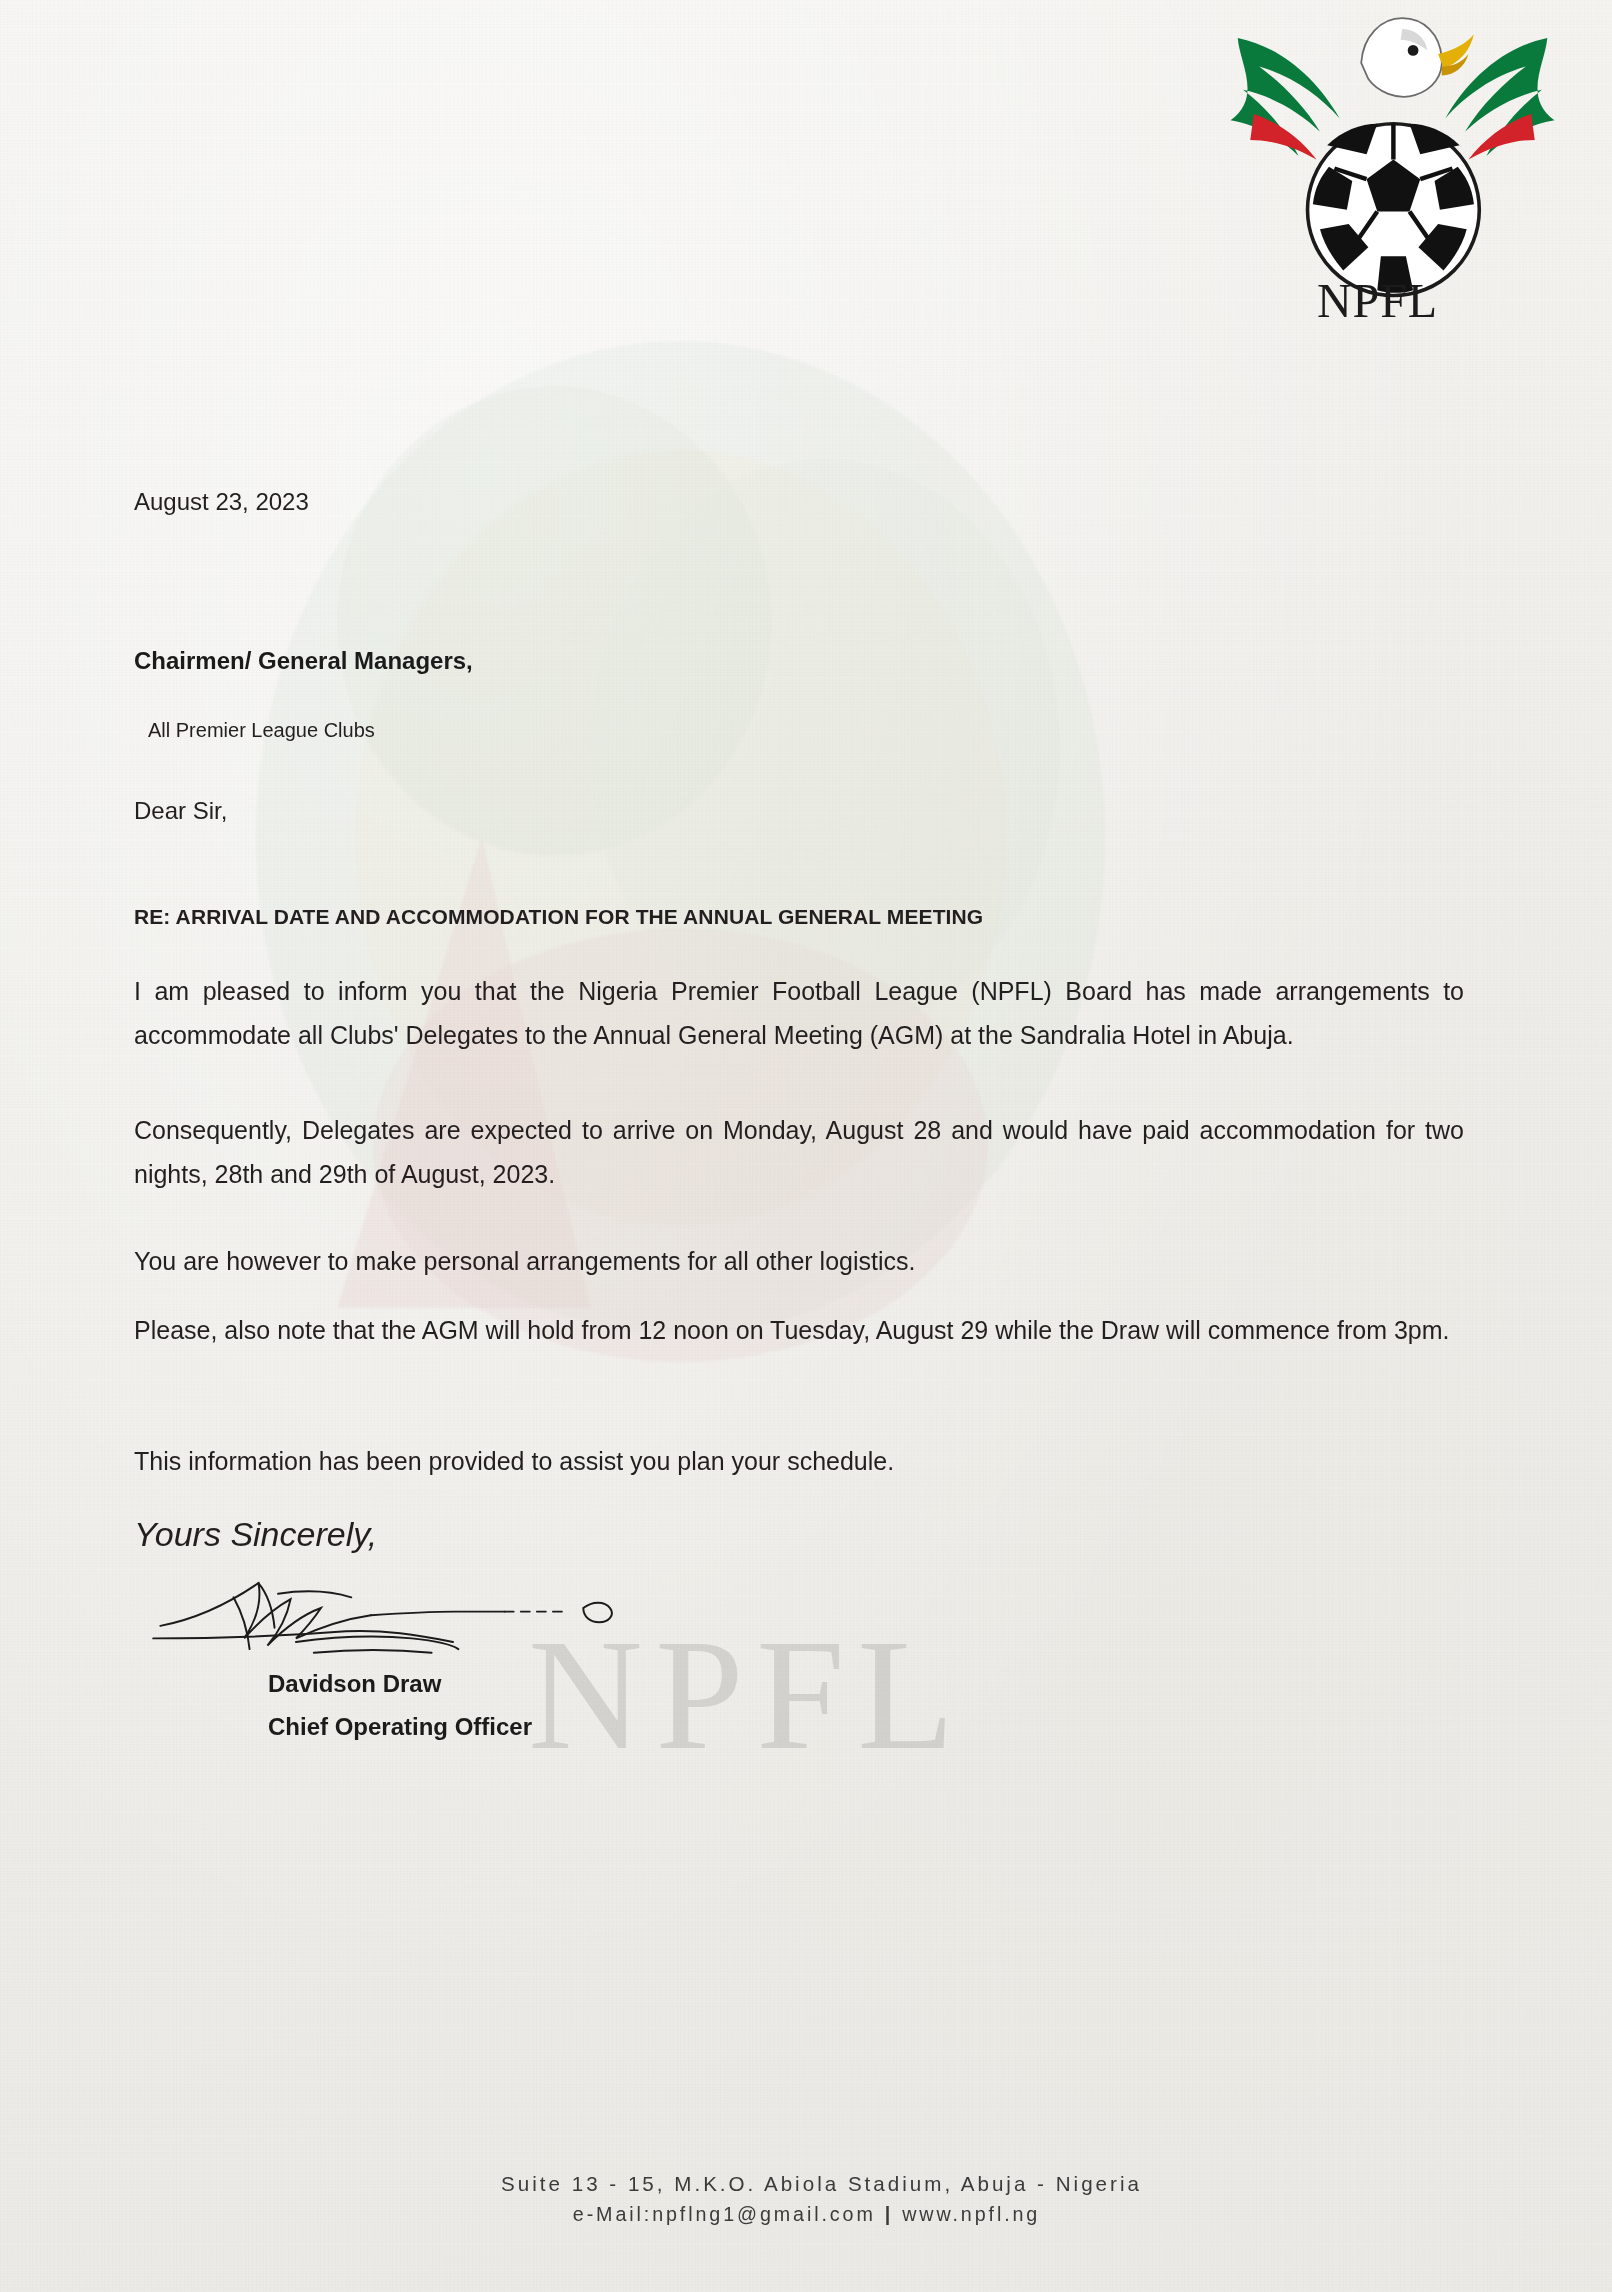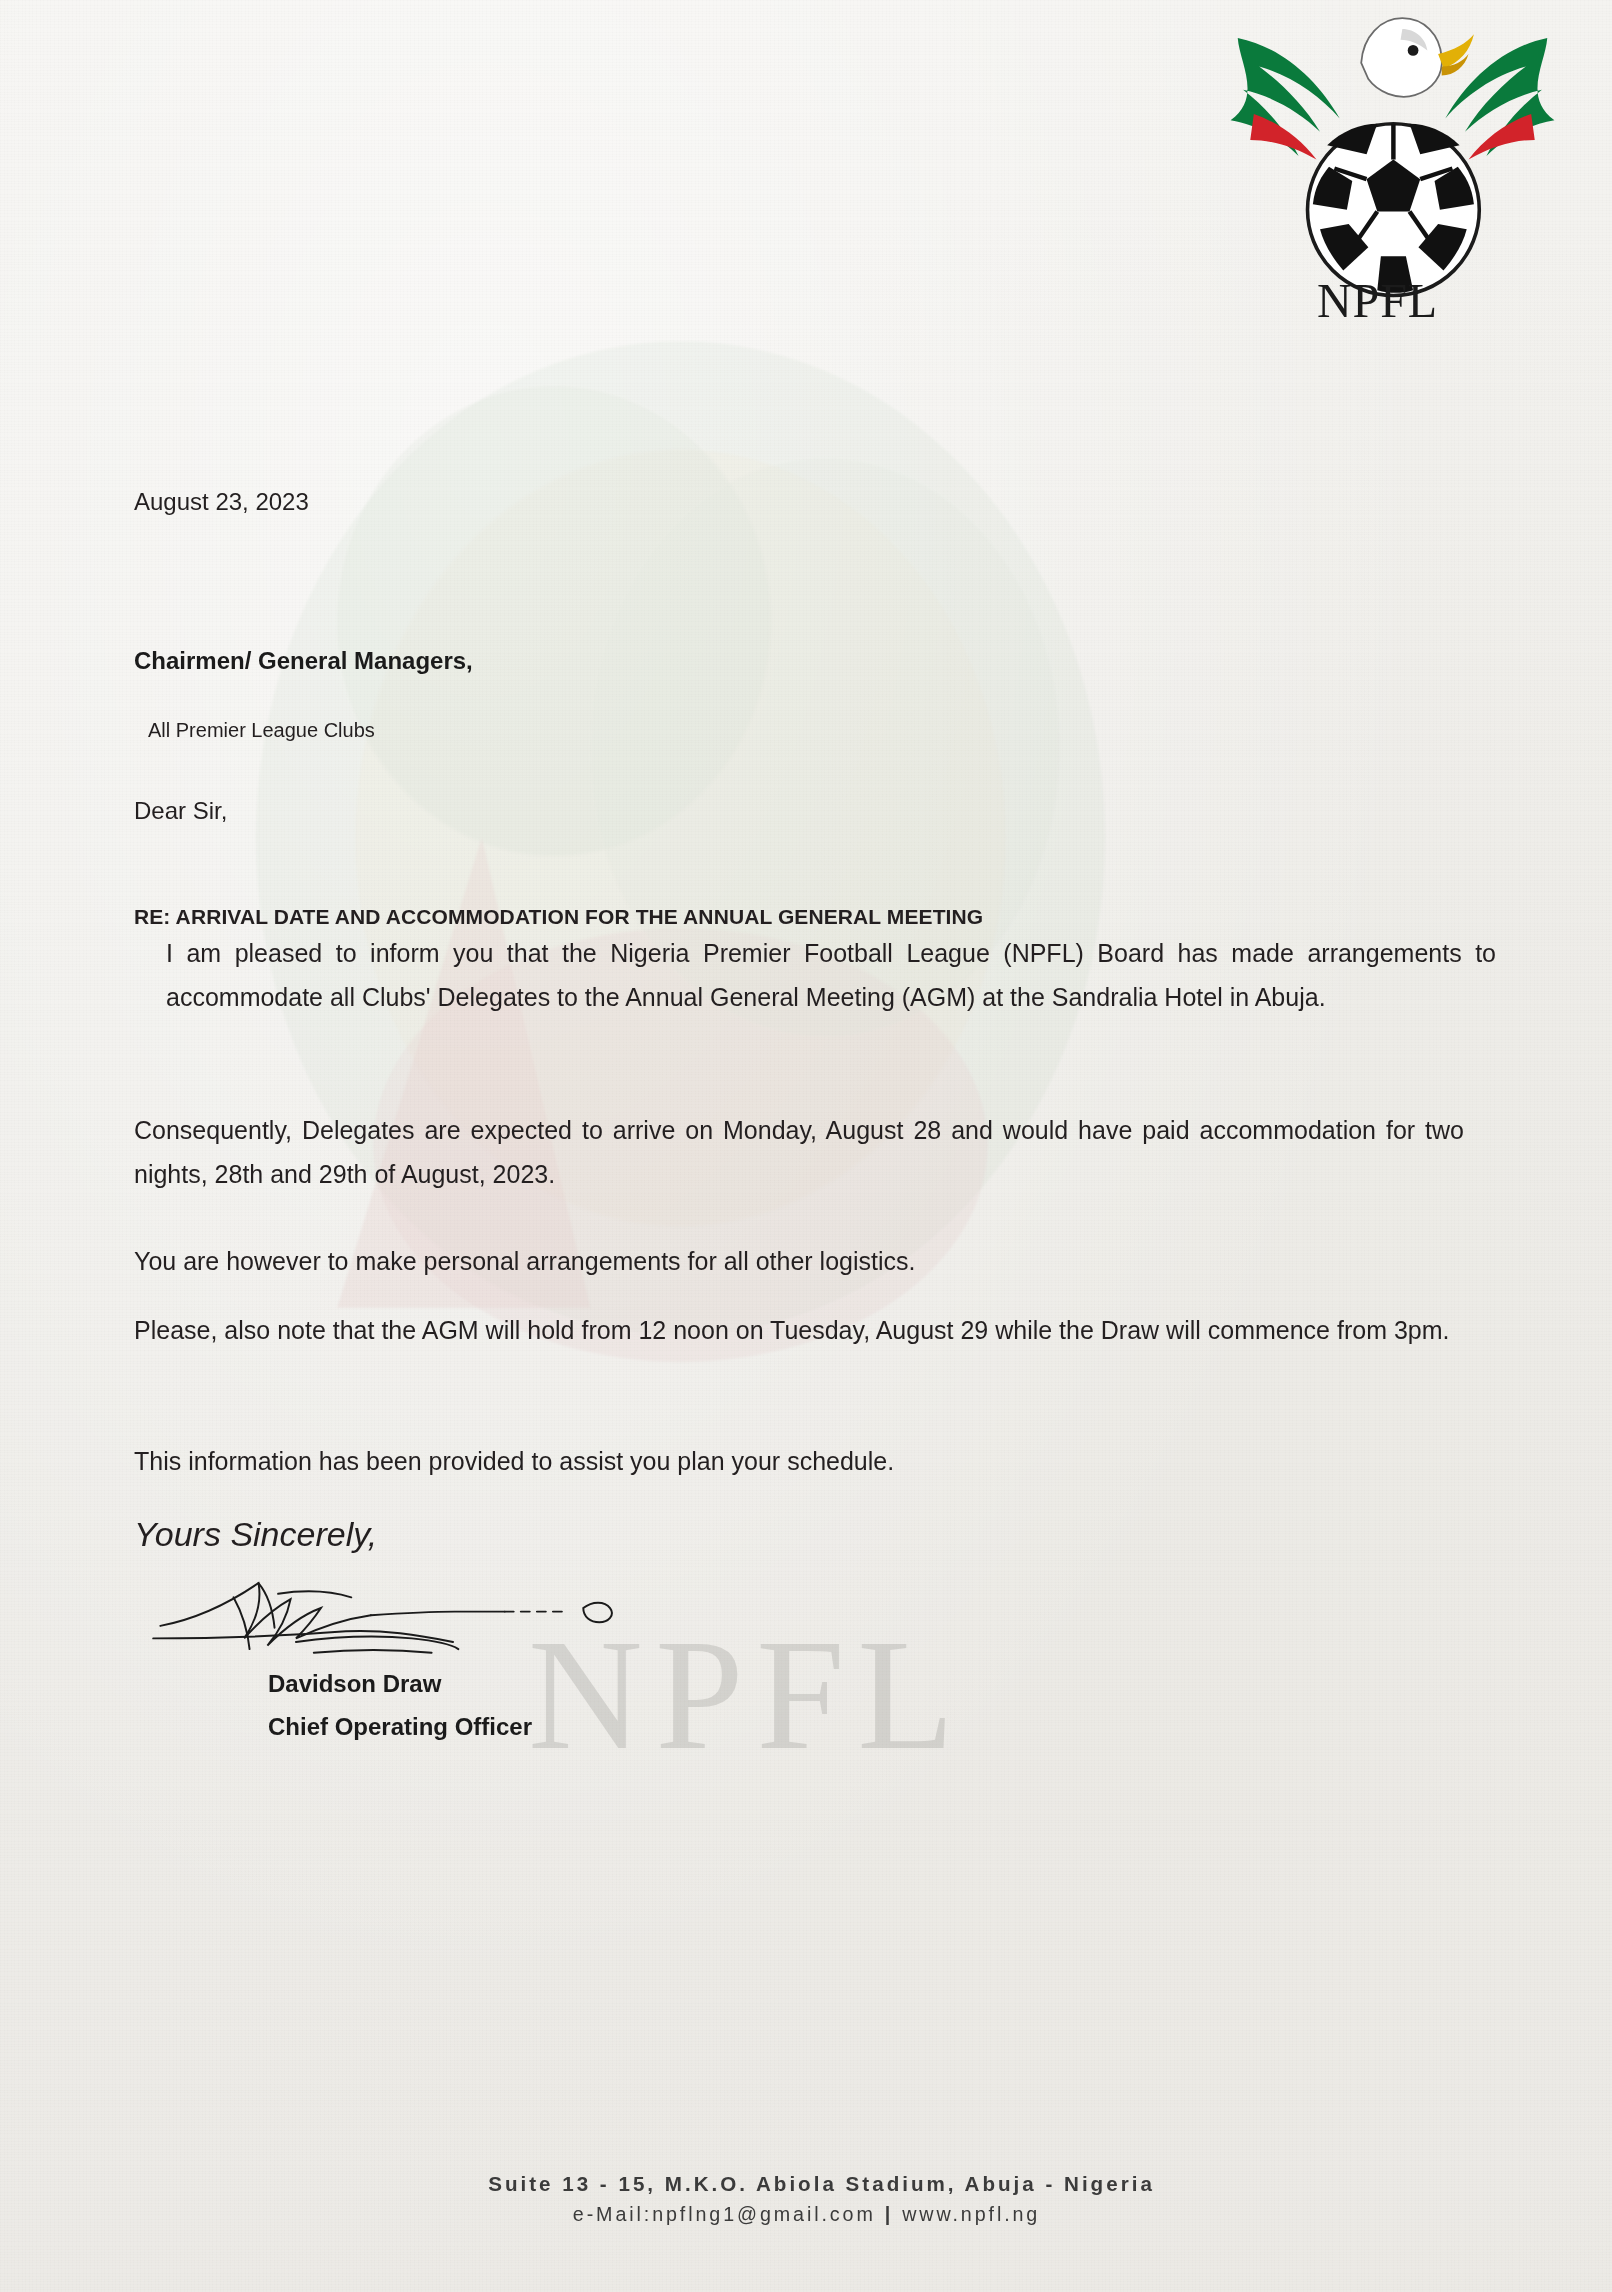--- a/index.html
+++ b/index.html
@@ -123,21 +123,21 @@
     position: absolute;
     left: 0;
     width: 1330px;
     font-size: 25px;
     line-height: 44px;
     text-align: justify;
     text-justify: inter-word;
   }
   .para.nojustify { text-align: left; }
 
-  .p1 { top: 931px; margin-left: 32px; }
+  .p1 { top: 969px; }
   .p2 { top: 1108px; }
   .p3 { top: 1239px; }
   .p4 { top: 1308px; }
   .p5 { top: 1439px; }
   .closing { top: 1512px; font-size: 34px; font-style: italic; }
 
   
   .signature {
     position: absolute;
     left: 9px;
@@ -166,21 +166,21 @@
   .footer {
     position: absolute;
     left: 0;
     right: 0;
     top: 2172px;
     text-align: center;
     color: #3b3b3b;
   }
   .footer-line1 {
     font-size: 20.6px;
-    font-weight: bold;
+    font-weight: normal;
     letter-spacing: 3px;
     margin-left: 30px;
   }
   .footer-line2 {
     font-size: 19.7px;
     letter-spacing: 2.9px;
     margin-top: 7.2px;
   }
   .footer-line2 .bold { font-weight: normal; }
   .footer-sep { padding: 0 9px; font-weight: bold; }

